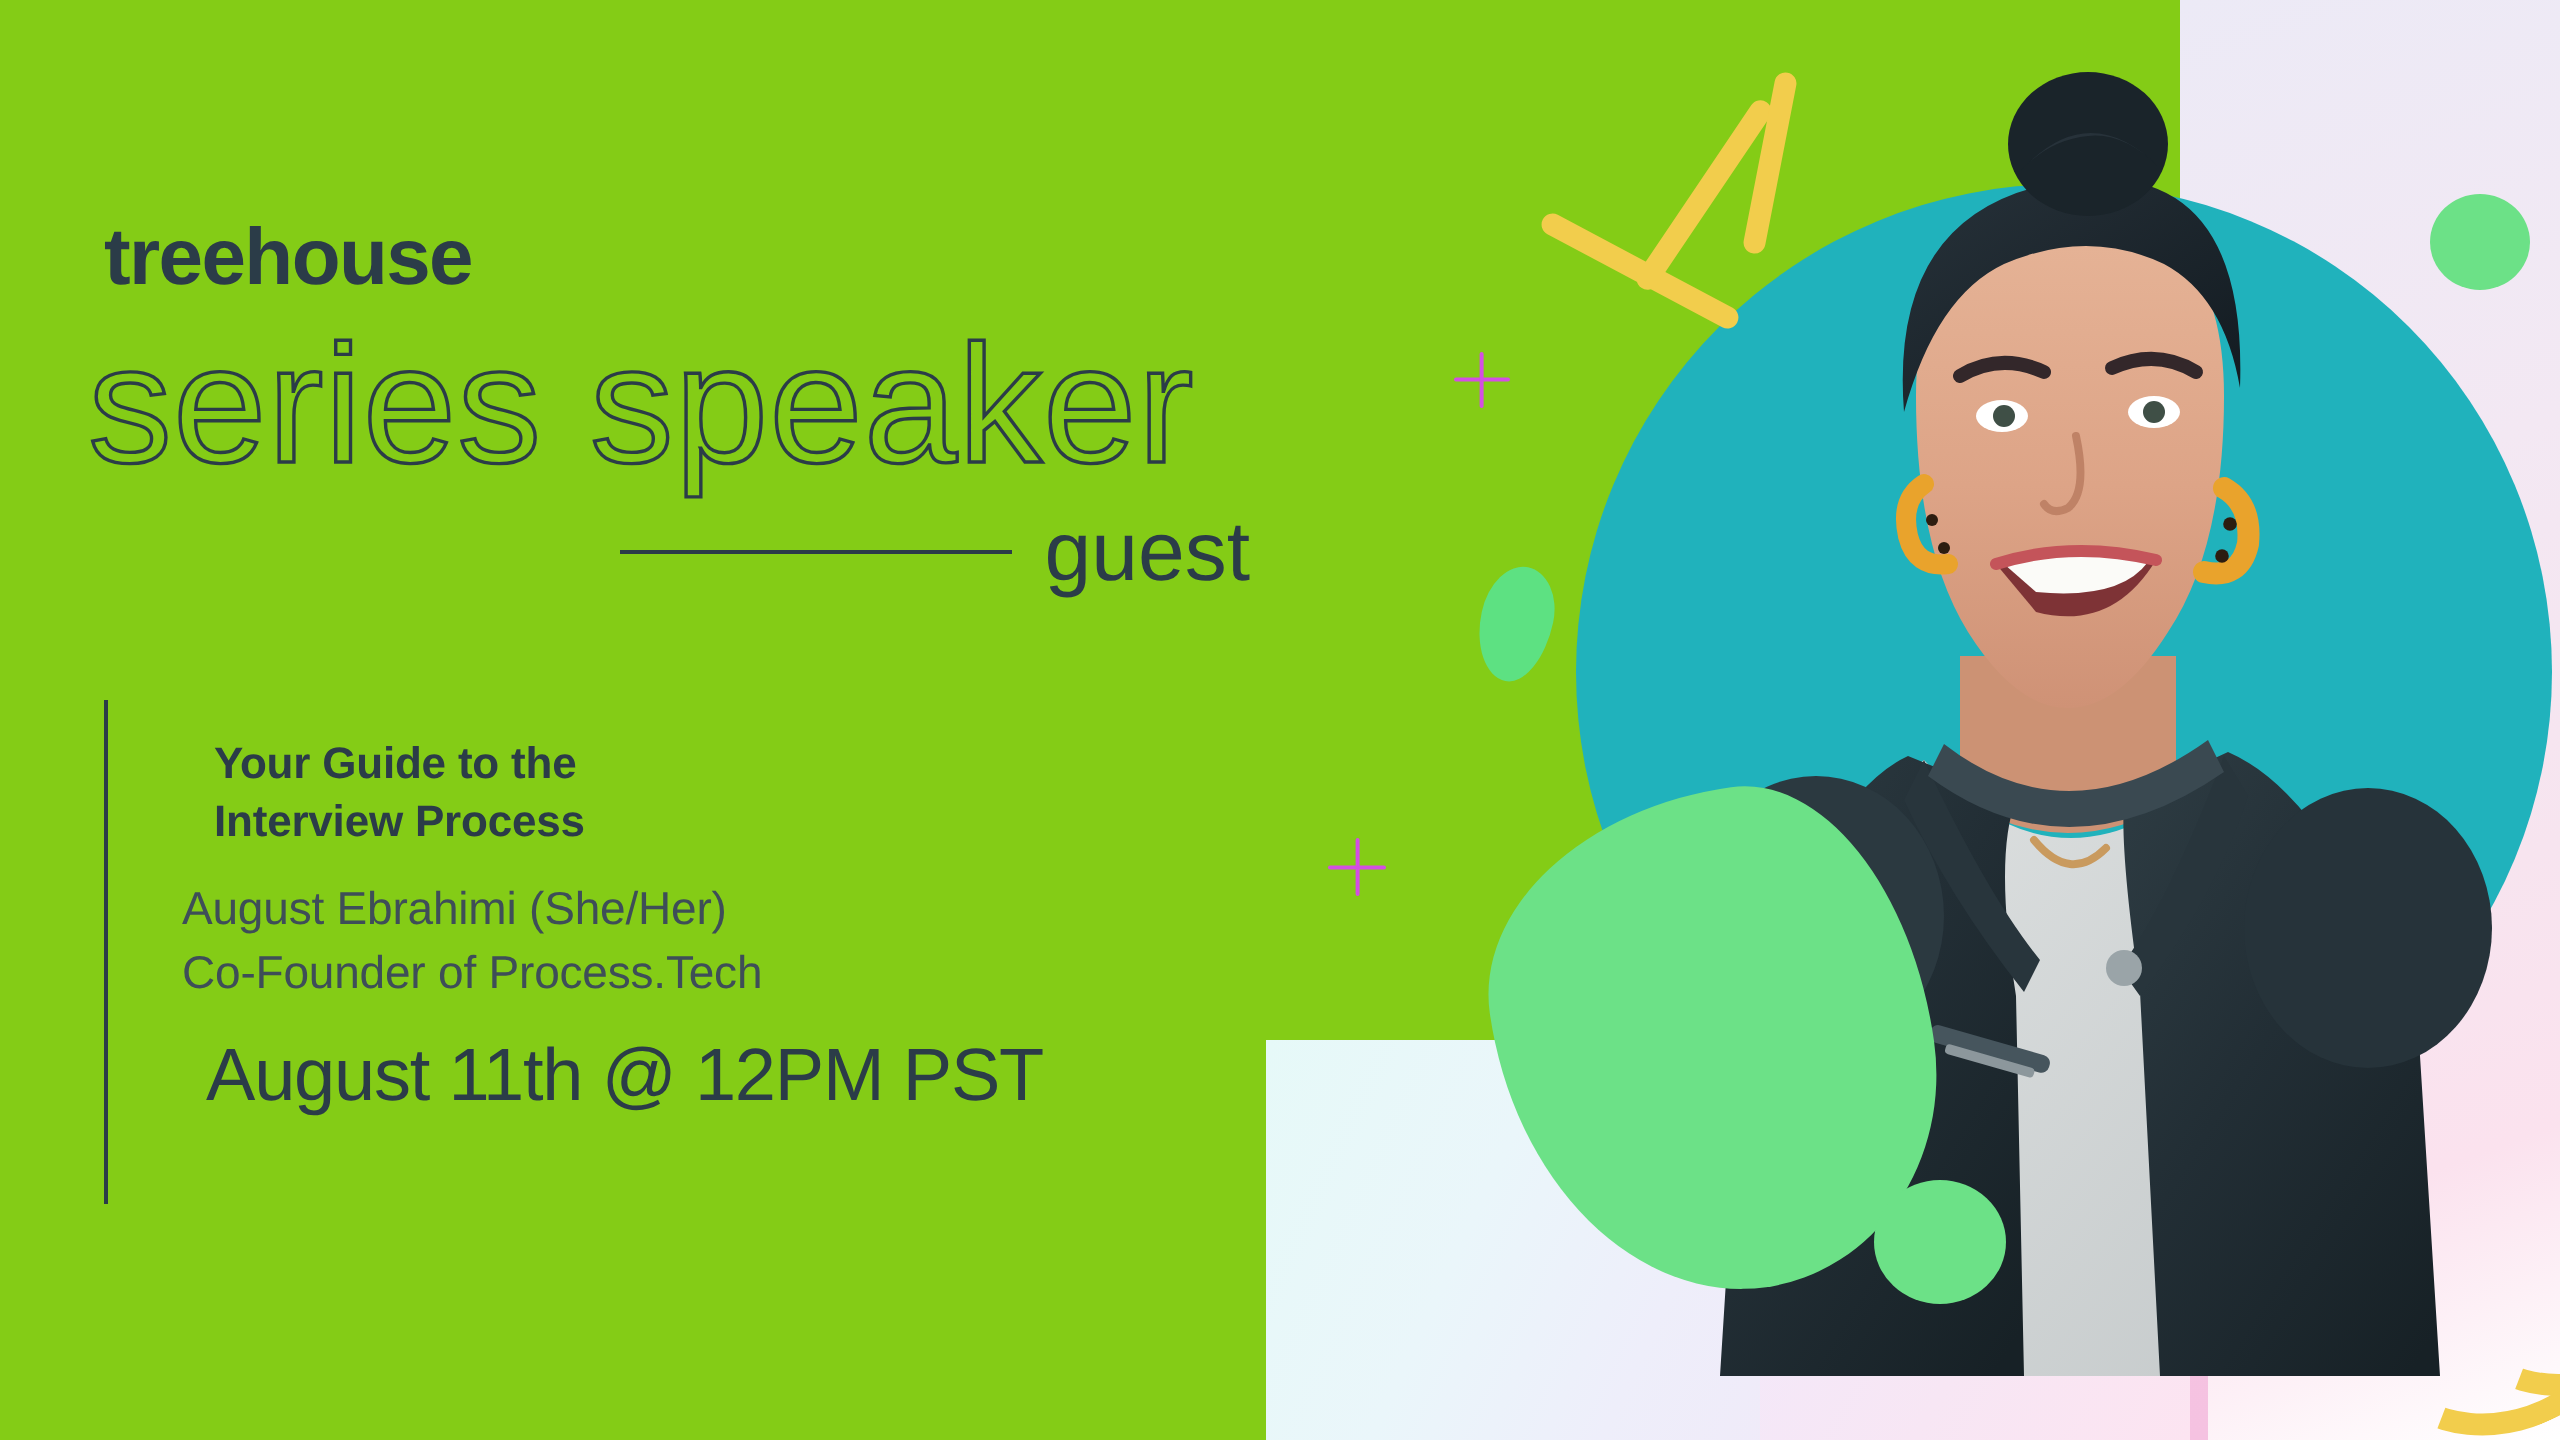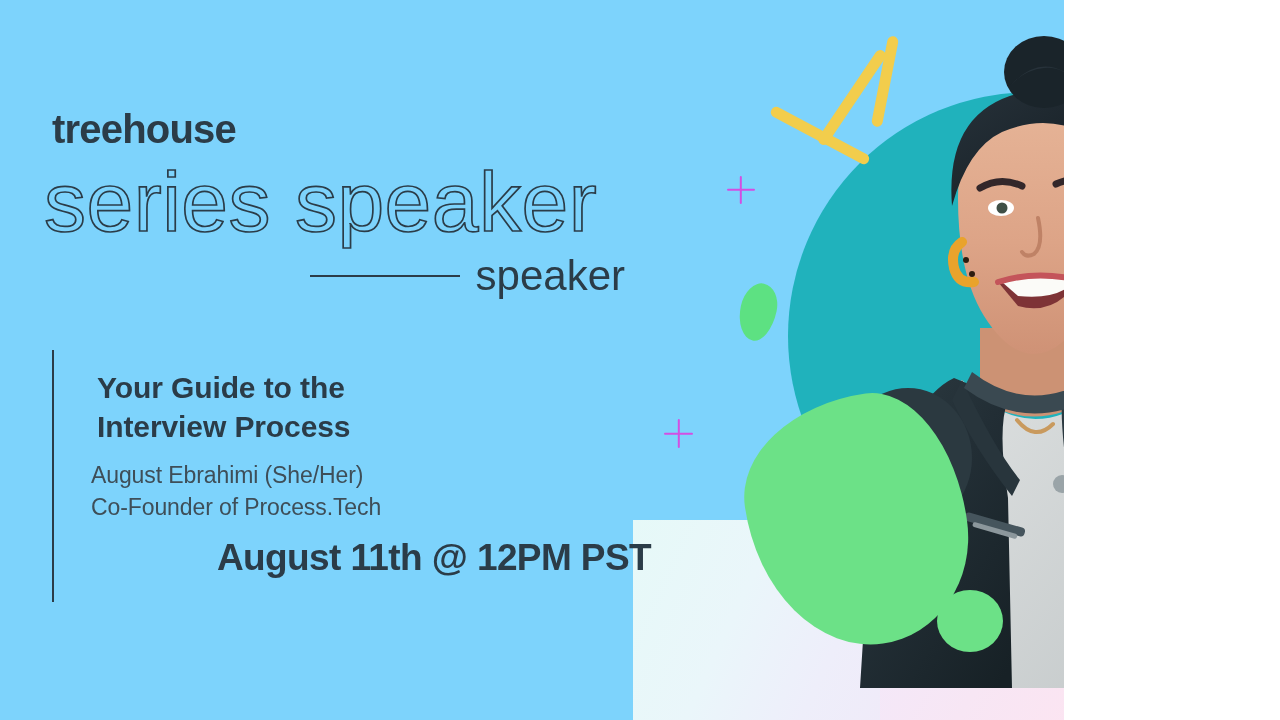--- a/index.html
+++ b/index.html
@@ -6,24 +6,24 @@
   html, body {
     margin: 0;
     padding: 0;
     background: #ffffff;
   }
   body {
     font-family: "Liberation Sans", sans-serif;
   }
   #stage {
     position: relative;
-    width: 1064px;
+    width: 1280px;
     height: 720px;
     overflow: hidden;
-    background: #7dd3fc;
+    background: #84cc16;
   }
 
   
   .panel-right {
     position: absolute;
     left: 1090px;
     top: 0px;
     width: 190px;
     height: 720px;
     background: linear-gradient(160deg, #eceaf6 0%, #f3e8f3 35%, #f7e4ef 62%, #fbe2ee 80%, #ffffff 100%);
@@ -220,44 +220,43 @@
     height: 252px;
     background: #2b3c48;
   }
   .info-block {
     position: absolute;
     left: 91px;
     top: 368px;
     width: 560px;
   }
   .talk-title {
-    font-size: 30px;
+    font-size: 22px;
     font-weight: 700;
     color: #2b3c48;
     line-height: 1.3;
     letter-spacing: -0.1px;
-    margin: 0 0 14px 6px;
+    margin: 0 0 14px 16px;
     white-space: pre-line;
   }
   .speaker-name, .speaker-role {
     font-size: 23px;
     font-weight: 400;
     color: #3e4e58;
     line-height: 1.38;
     margin: 0;
     letter-spacing: -0.1px;
   }
   .when {
-    margin: 14px 0 0 0;
+    margin: 14px 0 0 12px;
     font-size: 37px;
-    font-weight: 700;
+    font-weight: 400;
     color: #2b3c48;
     letter-spacing: -0.6px;
     line-height: 1.12;
-    text-align: right;
   }
 </style>
 </head>
 <body>
 
 <div id="stage">
 
   <div class="panel-right"></div>
   <div class="panel-right-pinkedge"></div>
   <div class="panel-bottom-left"></div>
@@ -362,21 +361,21 @@
 
   <div class="swoosh" id="swoosh-1"></div>
   <div class="swoosh" id="swoosh-2"></div>
 
   <div class="brandmark">treehouse</div>
 
   <div class="headline-outline">series speaker</div>
 
   <div class="series-row">
     <span class="series-rule"></span>
-    <span class="series-word">speaker</span>
+    <span class="series-word">guest</span>
   </div>
 
   <div class="accent-bar"></div>
 
   <div class="info-block">
     <p class="talk-title">Your Guide to the
 Interview Process</p>
     <p class="speaker-name">August Ebrahimi (She/Her)</p>
     <p class="speaker-role">Co-Founder of Process.Tech</p>
     <p class="when">August 11th @ 12PM PST</p>

